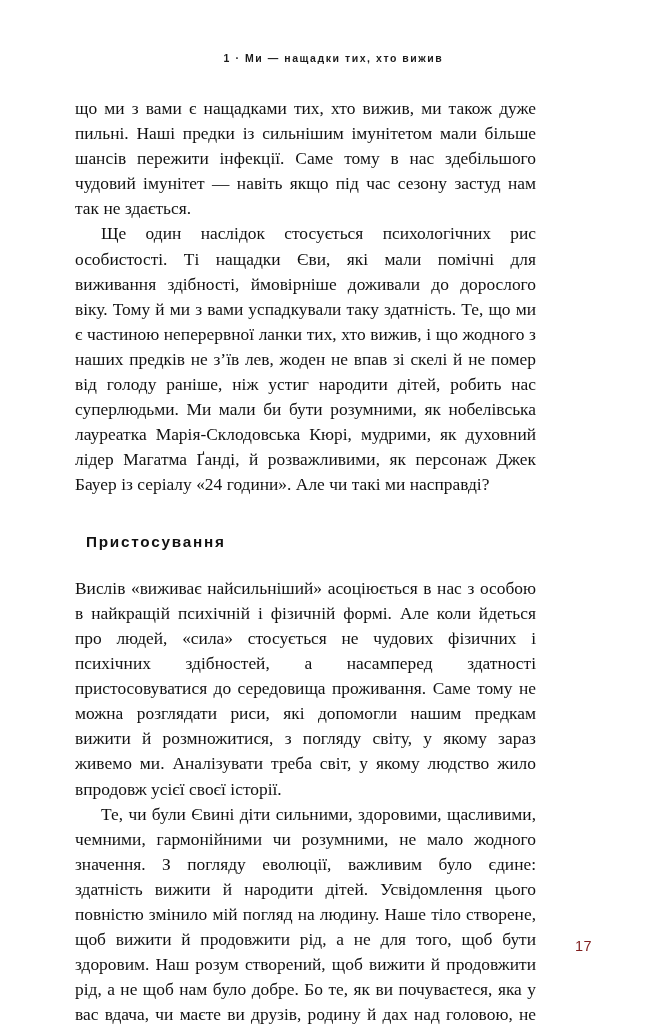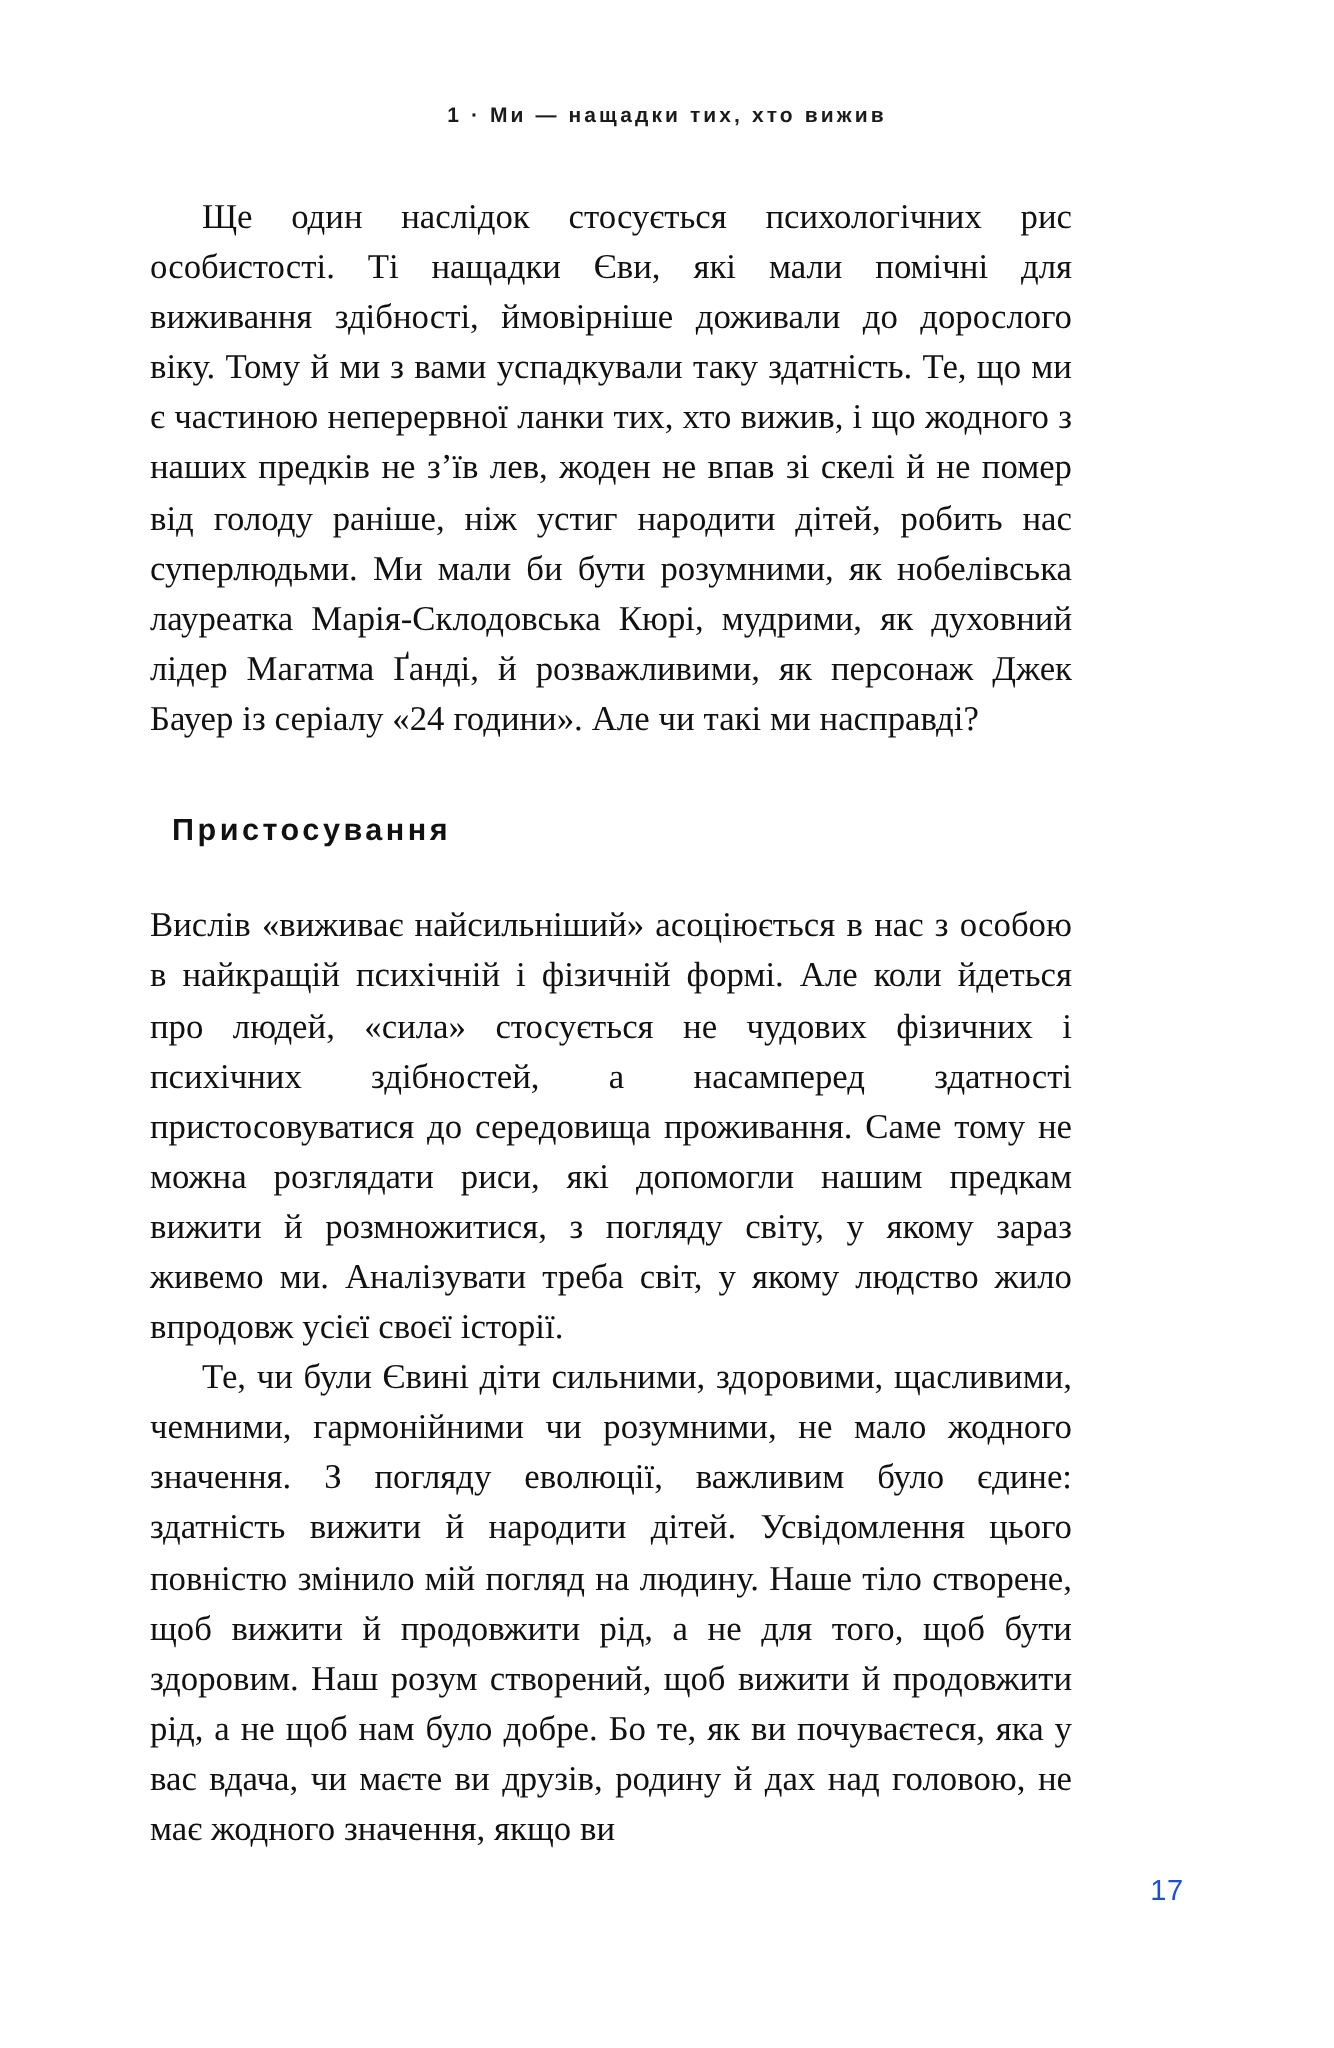--- a/index.html
+++ b/index.html
@@ -85,32 +85,33 @@
   .folio {
     position: absolute;
     left: 0;
     top: 938px;
     width: 592px;
     text-align: right;
     font-family: "Liberation Sans", "DejaVu Sans", sans-serif;
     font-size: 14.5px;
     font-weight: 400;
     letter-spacing: 0.4px;
-    color: #1d4ed8;
+    color: #7f1d1d;
   }
 </style>
 </head>
 <body>
 
 <div class="page">
 
   <div class="running-head">1 · Ми — нащадки тих, хто вижив</div>
 
   <div class="textblock">
 
+    <p class="body">що ми з вами є нащадками тих, хто вижив, ми також дуже пильні. Наші предки із сильнішим імунітетом мали більше шансів пережити інфекції. Саме тому в нас здебільшого чудовий імунітет — навіть якщо під час сезону застуд нам так не здається.</p>
 
     <p class="body indent">Ще один наслідок стосується психологічних рис особистості. Ті нащадки Єви, які мали помічні для виживання здібності, ймовірніше доживали до дорослого віку. Тому й ми з вами успадкували таку здатність. Те, що ми є частиною неперервної ланки тих, хто вижив, і що жодного з наших предків не з’їв лев, жоден не впав зі скелі й не помер від голоду раніше, ніж устиг народити дітей, робить нас суперлюдьми. Ми мали би бути розумними, як нобелівська лауреатка Марія-Склодовська Кюрі, мудрими, як духовний лідер Магатма Ґанді, й розважливими, як персонаж Джек Бауер із серіалу «24 години». Але чи такі ми насправді?</p>
 
     <div class="heading-wrap">
       <h2 class="section-heading">Пристосування</h2>
     </div>
 
     <p class="body">Вислів «виживає найсильніший» асоціюється в нас з особою в найкращій психічній і фізичній формі. Але коли йдеться про людей, «сила» стосується не чудових фізичних і психічних здібностей, а насамперед здатності пристосовуватися до середовища проживання. Саме тому не можна розглядати риси, які допомогли нашим предкам вижити й розмножитися, з погляду світу, у якому зараз живемо ми. Аналізувати треба світ, у якому людство жило впродовж усієї своєї історії.</p>
 
     <p class="body indent">Те, чи були Євині діти сильними, здоровими, щасливими, чемними, гармонійними чи розумними, не мало жодного значення. З погляду еволюції, важливим було єдине: здатність вижити й народити дітей. Усвідомлення цього повністю змінило мій погляд на людину. Наше тіло створене, щоб вижити й продовжити рід, а не для того, щоб бути здоровим. Наш розум створений, щоб вижити й продовжити рід, а не щоб нам було добре. Бо те, як ви почуваєтеся, яка у вас вдача, чи маєте ви друзів, родину й дах над головою, не має жодного значення, якщо ви</p>

